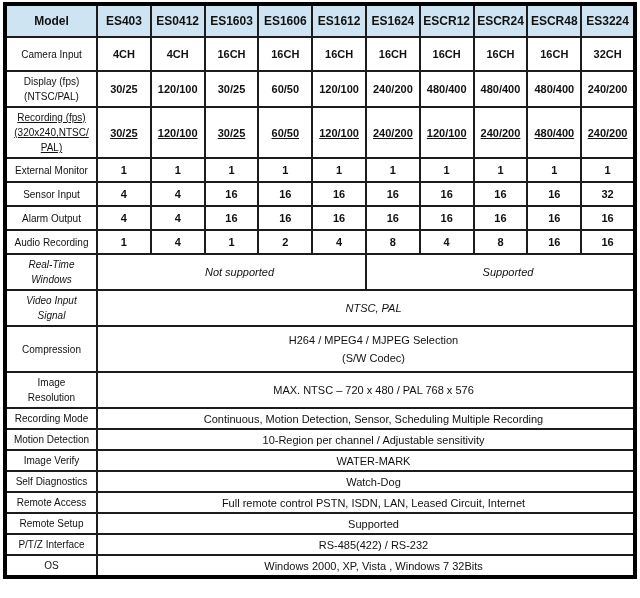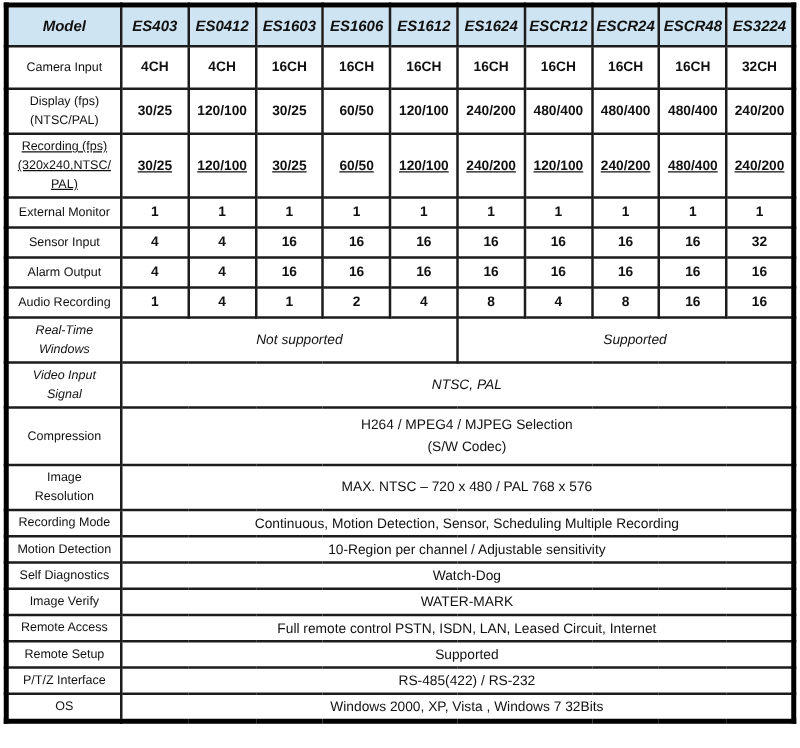--- a/index.html
+++ b/index.html
@@ -33,21 +33,20 @@
     padding:2px 1px;
     font-size:11px;
     line-height:14px;
     overflow:hidden;
   }
   thead tr{height:33px;}
   thead th{
     background:var(--header-bg);
     font-weight:bold;
     font-size:12px;
-    font-style:italic;
   }
   tbody th{font-weight:normal;font-size:10px;}
   tbody th .lline{line-height:15px;}
   td.val{font-weight:bold;}
   td.span-cell{font-weight:normal;padding-left:17px;}
   td.span-cell.multi .cline{margin:4px 0;}
   
   tbody tr:nth-child(1){height:34px;}
   tbody tr:nth-child(2){height:28px;}
   tbody tr:nth-child(3){height:50px;text-decoration:underline;}
@@ -380,32 +379,32 @@
         <tr>
           <th scope="row">
             <div class="lline">Motion Detection</div>
           </th>
           <td colspan="10" class="span-cell">
             <div class="cline">10-Region per channel / Adjustable sensitivity</div>
           </td>
         </tr>
         <tr>
           <th scope="row">
+            <div class="lline">Image Verify</div>
+          </th>
+          <td colspan="10" class="span-cell">
+            <div class="cline">WATER-MARK</div>
+          </td>
+        </tr>
+        <tr>
+          <th scope="row">
             <div class="lline">Self Diagnostics</div>
           </th>
           <td colspan="10" class="span-cell">
             <div class="cline">Watch-Dog</div>
-          </td>
-        </tr>
-        <tr>
-          <th scope="row">
-            <div class="lline">Image Verify</div>
-          </th>
-          <td colspan="10" class="span-cell">
-            <div class="cline">WATER-MARK</div>
           </td>
         </tr>
         <tr>
           <th scope="row">
             <div class="lline">Remote Access</div>
           </th>
           <td colspan="10" class="span-cell">
             <div class="cline">Full remote control PSTN, ISDN, LAN, Leased Circuit, Internet</div>
           </td>
         </tr>

